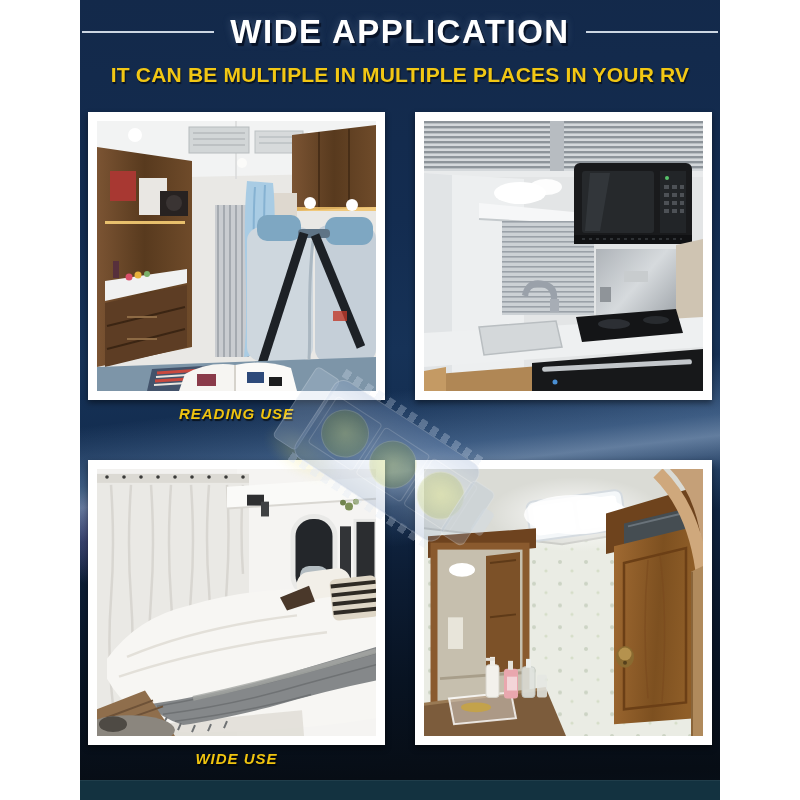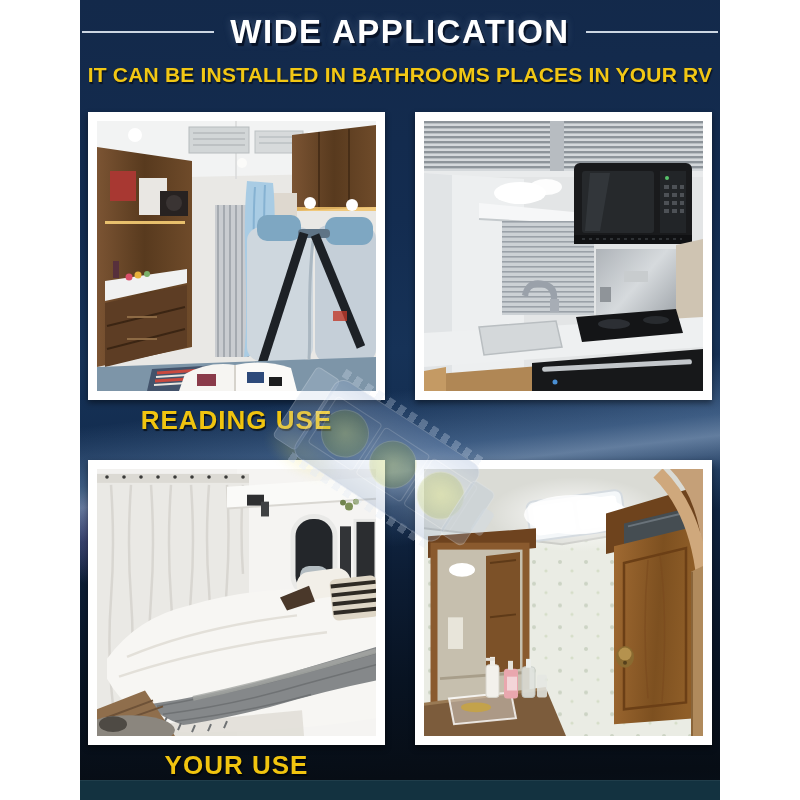--- a/index.html
+++ b/index.html
@@ -22,22 +22,22 @@
   .subtitle{position:absolute;top:63px;left:0;width:100%;text-align:center;font-size:21px;
     font-weight:bold;color:#f2c714;letter-spacing:0.2px;z-index:3;
     text-shadow:1px 2px 1px rgba(0,0,0,0.55);}
   .cell{position:absolute;width:297px;z-index:2;}
   .cell.tl{left:8px;top:112px}.cell.tr{left:335px;top:112px}
   .cell.bl{left:8px;top:460px}.cell.br{left:335px;top:460px}
   .card{background:#ffffff;padding:9px;box-sizing:border-box;width:297px;height:288px;
     box-shadow:0 3px 6px rgba(0,0,0,0.45);}
   .cell.bl .card,.cell.br .card{height:285px;}
   .card svg{width:100%;height:100%;display:block;}
-  .label{margin-top:5px;text-align:center;font-size:26px;font-weight:bold;color:#f0c40f;
-    letter-spacing:1px;text-shadow:1px 2px 1px rgba(0,0,0,0.65);}
+  .label{margin-top:5px;text-align:center;font-size:15px;font-weight:bold;color:#f0c40f;
+    letter-spacing:1px;text-shadow:1px 2px 1px rgba(0,0,0,0.65);font-style:italic;}
   
   .watermark{position:absolute;left:196px;top:396px;width:232px;height:136px;
     transform:rotate(33deg);z-index:5;opacity:0.5;pointer-events:none;}
   .wm-body{position:absolute;left:24px;top:22px;width:170px;height:90px;border-radius:12px;
     background:linear-gradient(180deg,rgba(140,165,205,0.55),rgba(228,238,250,0.5) 45%,rgba(118,145,185,0.5));
     border:1px solid rgba(255,255,255,0.45);}
   .wm-teeth{position:absolute;left:26px;width:166px;height:9px;
     background:repeating-linear-gradient(90deg,rgba(218,228,242,0.55) 0 7px,rgba(0,0,0,0) 7px 13px);}
   .wm-teeth.top{top:13px}.wm-teeth.bot{top:112px}
   .wm-mod{position:absolute;top:40px;width:52px;height:54px;border:1px solid rgba(255,255,255,0.4);
@@ -61,21 +61,21 @@
 
   <div class="streak"></div>
   <div class="glow-purple"></div>
   <div class="bottom-band"></div>
 
   <div class="header">
     <div class="hline"></div>
     <div class="title">WIDE APPLICATION</div>
     <div class="hline"></div>
   </div>
-  <div class="subtitle">IT CAN BE INSTALLED IN BATHROOMS PLACES IN YOUR RV</div>
+  <div class="subtitle">IT CAN BE MULTIPLE IN MULTIPLE PLACES IN YOUR RV</div>
 
   <div class="cell tl">
     <div class="card">
       <svg viewBox="0 0 279 270" preserveAspectRatio="none">
         <defs>
           <linearGradient id="p1wood" x1="0" y1="0" x2="1" y2="0">
             <stop offset="0" stop-color="#7b5433"></stop>
               <stop offset="0.5" stop-color="#583a1e"></stop>
               <stop offset="1" stop-color="#6f4b2a"></stop>
           </linearGradient>
@@ -301,21 +301,21 @@
           <path d="M96,232 Q160,218 230,198 Q258,190 279,184" stroke="#a5a8a4" stroke-width="5" fill="none" opacity="0.8"></path>
         </g>
         <g>
           <polygon points="0,243 48,224 78,270 0,270" fill="#8f6e4c"></polygon>
           <path d="M8,252 L56,234 M4,262 L66,240" stroke="#6e5238" stroke-width="2"></path>
           <ellipse cx="32" cy="264" rx="46" ry="15" fill="#8b867e"></ellipse>
           <ellipse cx="16" cy="258" rx="14" ry="8" fill="#4e4a44"></ellipse>
         </g>
       </svg>
     </div>
-    <div class="label">YOUR USE</div>
+    <div class="label">WIDE USE</div>
   </div>
 
   <div class="cell br">
     <div class="card">
       <svg viewBox="0 0 279 270" preserveAspectRatio="none">
         <defs>
           <linearGradient id="p4wood" x1="0" y1="0" x2="1" y2="0.15">
             <stop offset="0" stop-color="#a06a32"></stop>
               <stop offset="0.6" stop-color="#7d5020"></stop>
               <stop offset="1" stop-color="#8f5e28"></stop>

